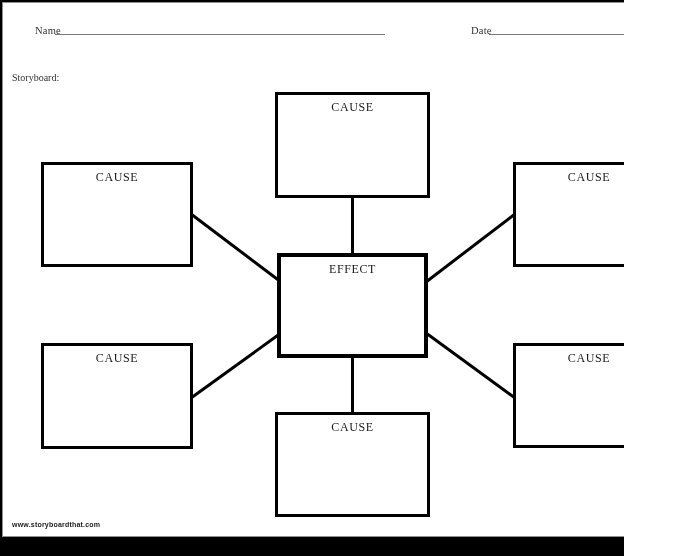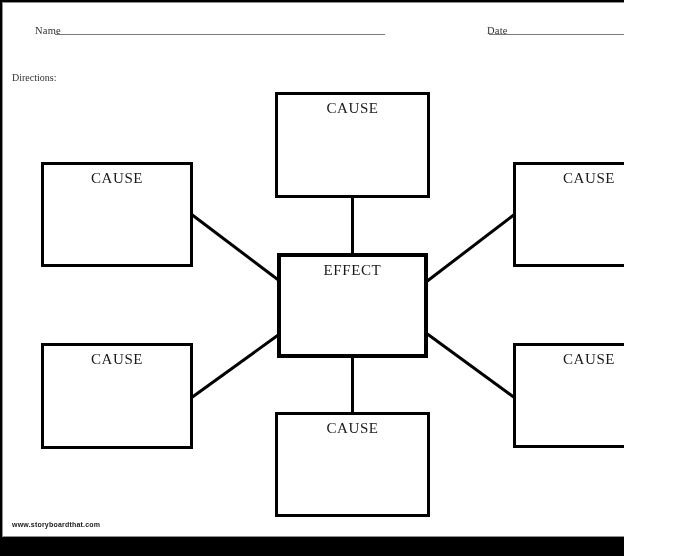--- a/index.html
+++ b/index.html
@@ -22,21 +22,21 @@
   }
 
   
   .label-text {
     position: absolute;
     color: #333333;
     font-size: 10.5px;
     letter-spacing: 0.2px;
   }
   .name-label { left: 32px; top: 22px; }
-  .date-label { left: 468px; top: 22px; margin-left: 16px; }
+  .date-label { left: 468px; top: 22px; }
   .field-line {
     position: absolute;
     height: 0;
     border-bottom: 1.5px solid #7a7a7a;
   }
   .name-line { left: 52px; top: 31px; width: 330px; }
   .date-line { left: 486px; top: 31px; width: 148px; }
   .title-label {
     position: absolute;
     left: 0; top: 47px;
@@ -63,21 +63,21 @@
   .node {
     position: absolute;
     background: #ffffff;
     border: 3px solid #000000;
     box-sizing: border-box;
   }
   .node-label {
     display: block;
     padding-top: 5px;
     text-align: center;
-    font-size: 15px;
+    font-size: 12px;
     color: #1a1a1a;
     letter-spacing: 0.6px;
   }
   .effect-box        { left: 274px; top: 250px; width: 151px; height: 105px; border-width: 4px; }
   .cause-top         { left: 272px; top: 89px;  width: 155px; height: 106px; }
   .cause-top-left    { left: 38px;  top: 159px; width: 152px; height: 105px; }
   .cause-top-right   { left: 510px; top: 159px; width: 152px; height: 105px; }
   .cause-bottom-left { left: 38px;  top: 340px; width: 152px; height: 106px; }
   .cause-bottom-right{ left: 510px; top: 340px; width: 152px; height: 105px; }
   .cause-bottom      { left: 272px; top: 409px; width: 155px; height: 105px; }
@@ -116,21 +116,21 @@
 
 <div class="stage">
   <div class="page">
 
     <span class="label-text name-label">Name</span>
     <div class="field-line name-line"></div>
 
     <span class="label-text date-label">Date</span>
     <div class="field-line date-line"></div>
 
-    <div class="directions-label">Directions:</div>
+    <div class="directions-label">Storyboard:</div>
 
     <svg class="connectors" viewBox="0 0 691 533">
       <g stroke="#000000" stroke-width="3" fill="none">
         <line x1="349.5" y1="193" x2="349.5" y2="252"></line>
         <line x1="349.5" y1="353" x2="349.5" y2="411"></line>
         <line x1="188" y1="211" x2="278" y2="279"></line>
         <line x1="188" y1="395" x2="278" y2="330"></line>
         <line x1="423" y1="279" x2="512" y2="211"></line>
         <line x1="423" y1="330" x2="512" y2="395"></line>
       </g>

